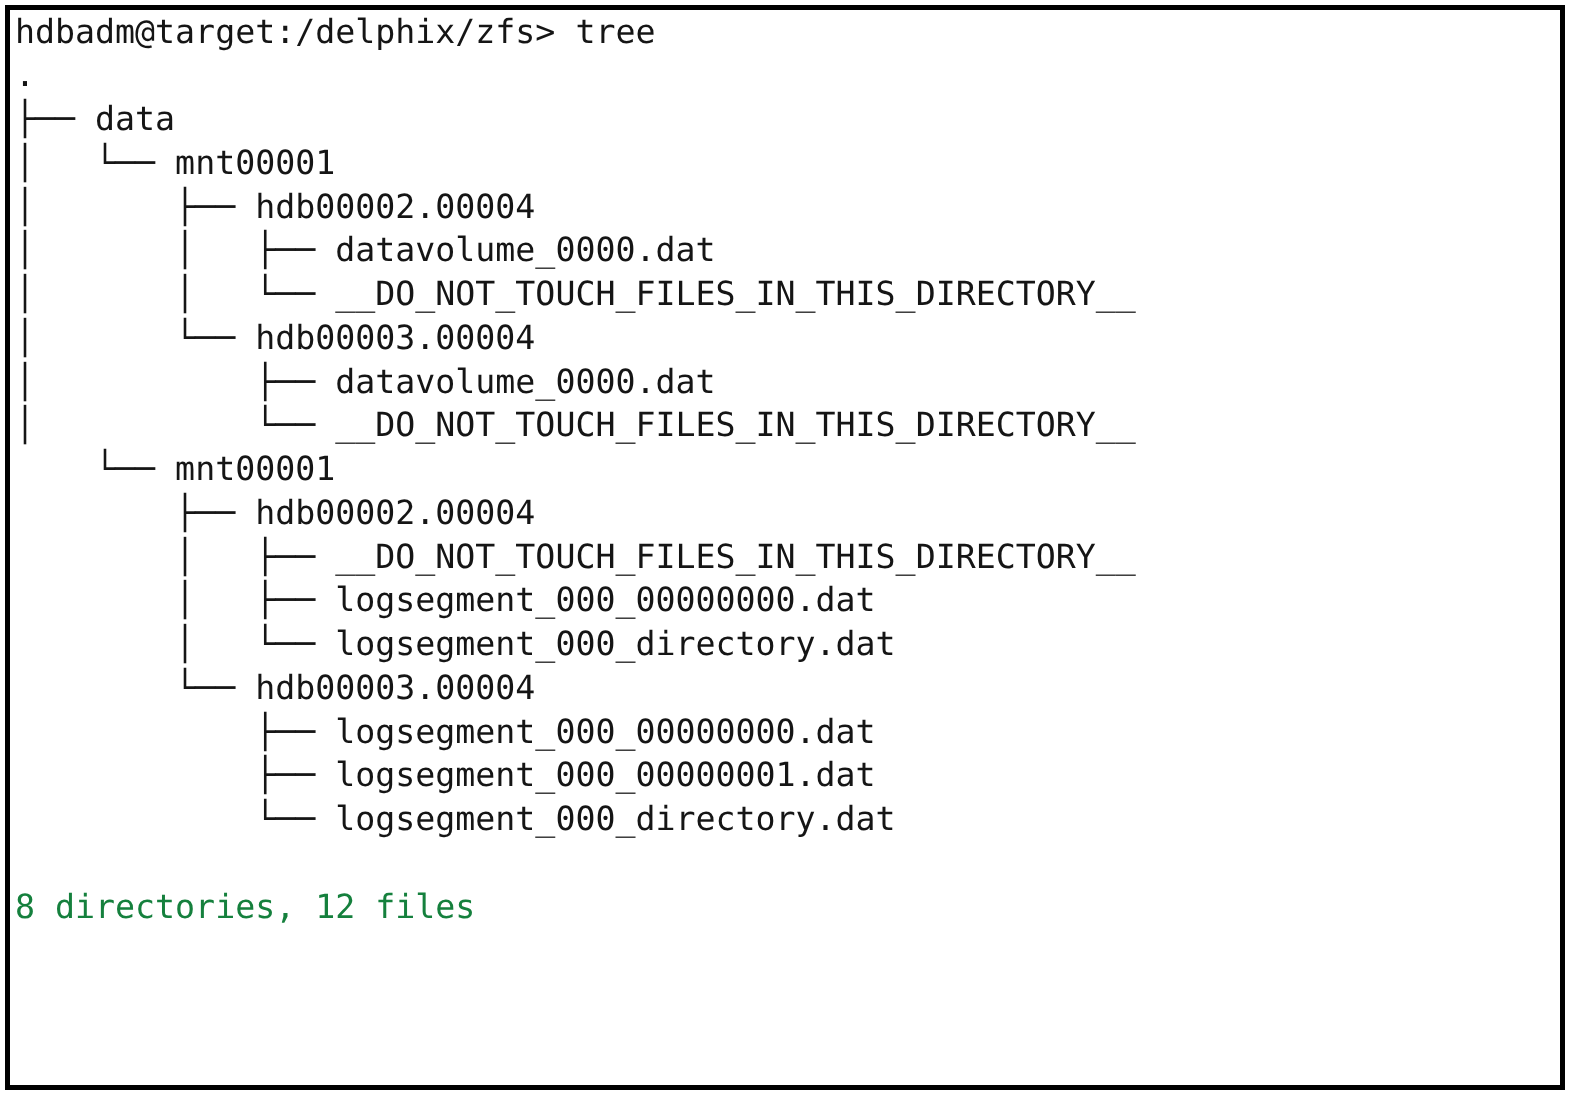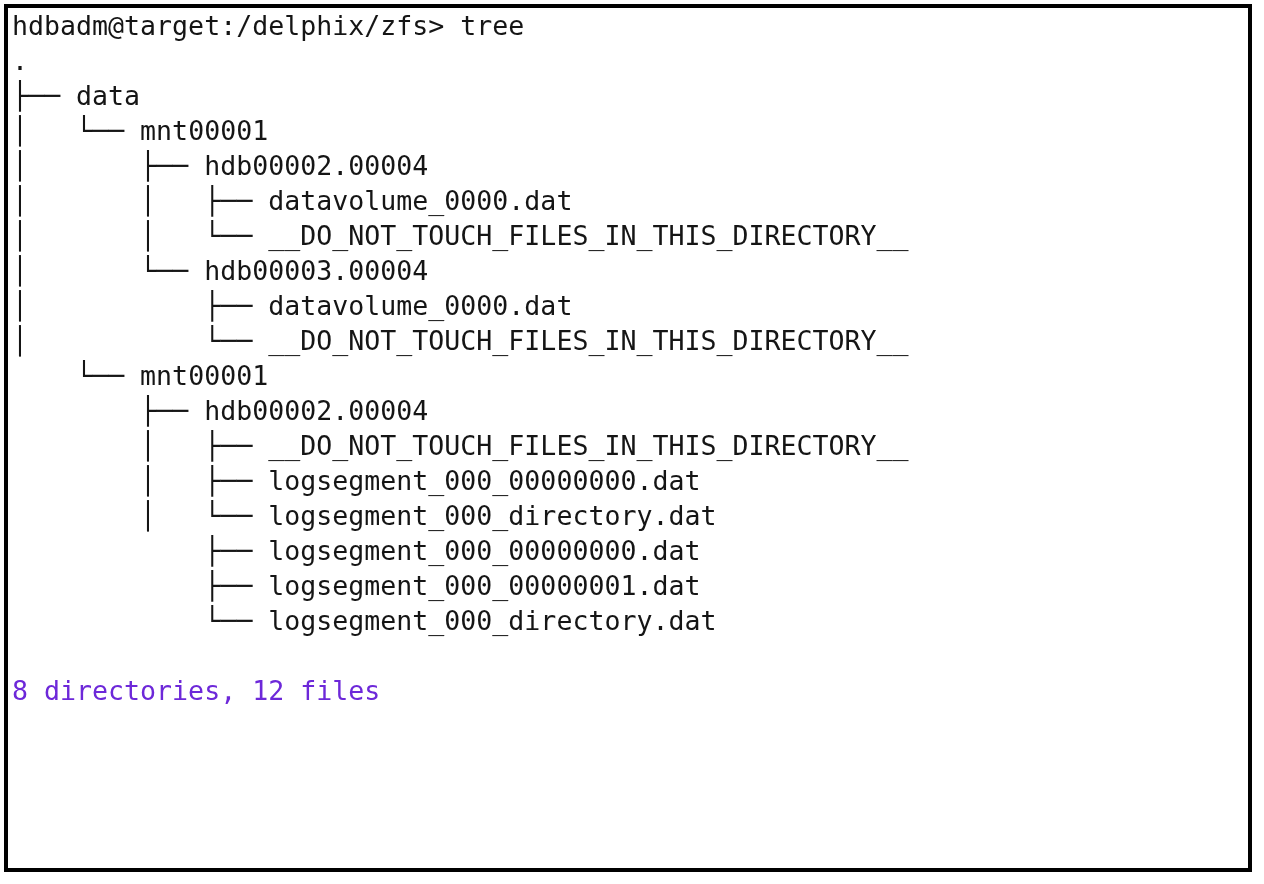--- a/index.html
+++ b/index.html
@@ -53,21 +53,21 @@
     height: 35px;
     white-space: pre;
     color: #151515;
   }
   .prompt-text { color: #151515; }
   .command-text { color: #151515; }
   #summary-line {
     font-size: 26.6px;
     line-height: 35px;
     white-space: pre;
-    color: #6d28d9;
+    color: #15803d;
   }
   .tree-prefix { color: #151515; }
   .tree-name { color: #151515; }
 </style>
 </head>
 <body>
 
 <div id="terminal-window">
   <div id="terminal-screen">
 
@@ -81,20 +81,21 @@
         <div class="line"><span class="tree-prefix">│       │   ├── </span><span class="tree-name">datavolume_0000.dat</span></div>
         <div class="line"><span class="tree-prefix">│       │   └── </span><span class="tree-name">__DO_NOT_TOUCH_FILES_IN_THIS_DIRECTORY__</span></div>
         <div class="line"><span class="tree-prefix">│       └── </span><span class="tree-name">hdb00003.00004</span></div>
         <div class="line"><span class="tree-prefix">│           ├── </span><span class="tree-name">datavolume_0000.dat</span></div>
         <div class="line"><span class="tree-prefix">│           └── </span><span class="tree-name">__DO_NOT_TOUCH_FILES_IN_THIS_DIRECTORY__</span></div>
         <div class="line"><span class="tree-prefix">    └── </span><span class="tree-name">mnt00001</span></div>
         <div class="line"><span class="tree-prefix">        ├── </span><span class="tree-name">hdb00002.00004</span></div>
         <div class="line"><span class="tree-prefix">        │   ├── </span><span class="tree-name">__DO_NOT_TOUCH_FILES_IN_THIS_DIRECTORY__</span></div>
         <div class="line"><span class="tree-prefix">        │   ├── </span><span class="tree-name">logsegment_000_00000000.dat</span></div>
         <div class="line"><span class="tree-prefix">        │   └── </span><span class="tree-name">logsegment_000_directory.dat</span></div>
+        <div class="line"><span class="tree-prefix">        └── </span><span class="tree-name">hdb00003.00004</span></div>
         <div class="line"><span class="tree-prefix">            ├── </span><span class="tree-name">logsegment_000_00000000.dat</span></div>
         <div class="line"><span class="tree-prefix">            ├── </span><span class="tree-name">logsegment_000_00000001.dat</span></div>
         <div class="line"><span class="tree-prefix">            └── </span><span class="tree-name">logsegment_000_directory.dat</span></div>
       </div>
 
     <div class="line blank"> </div>
 
     <div id="summary-line">8 directories, 12 files</div>
 
   </div>

